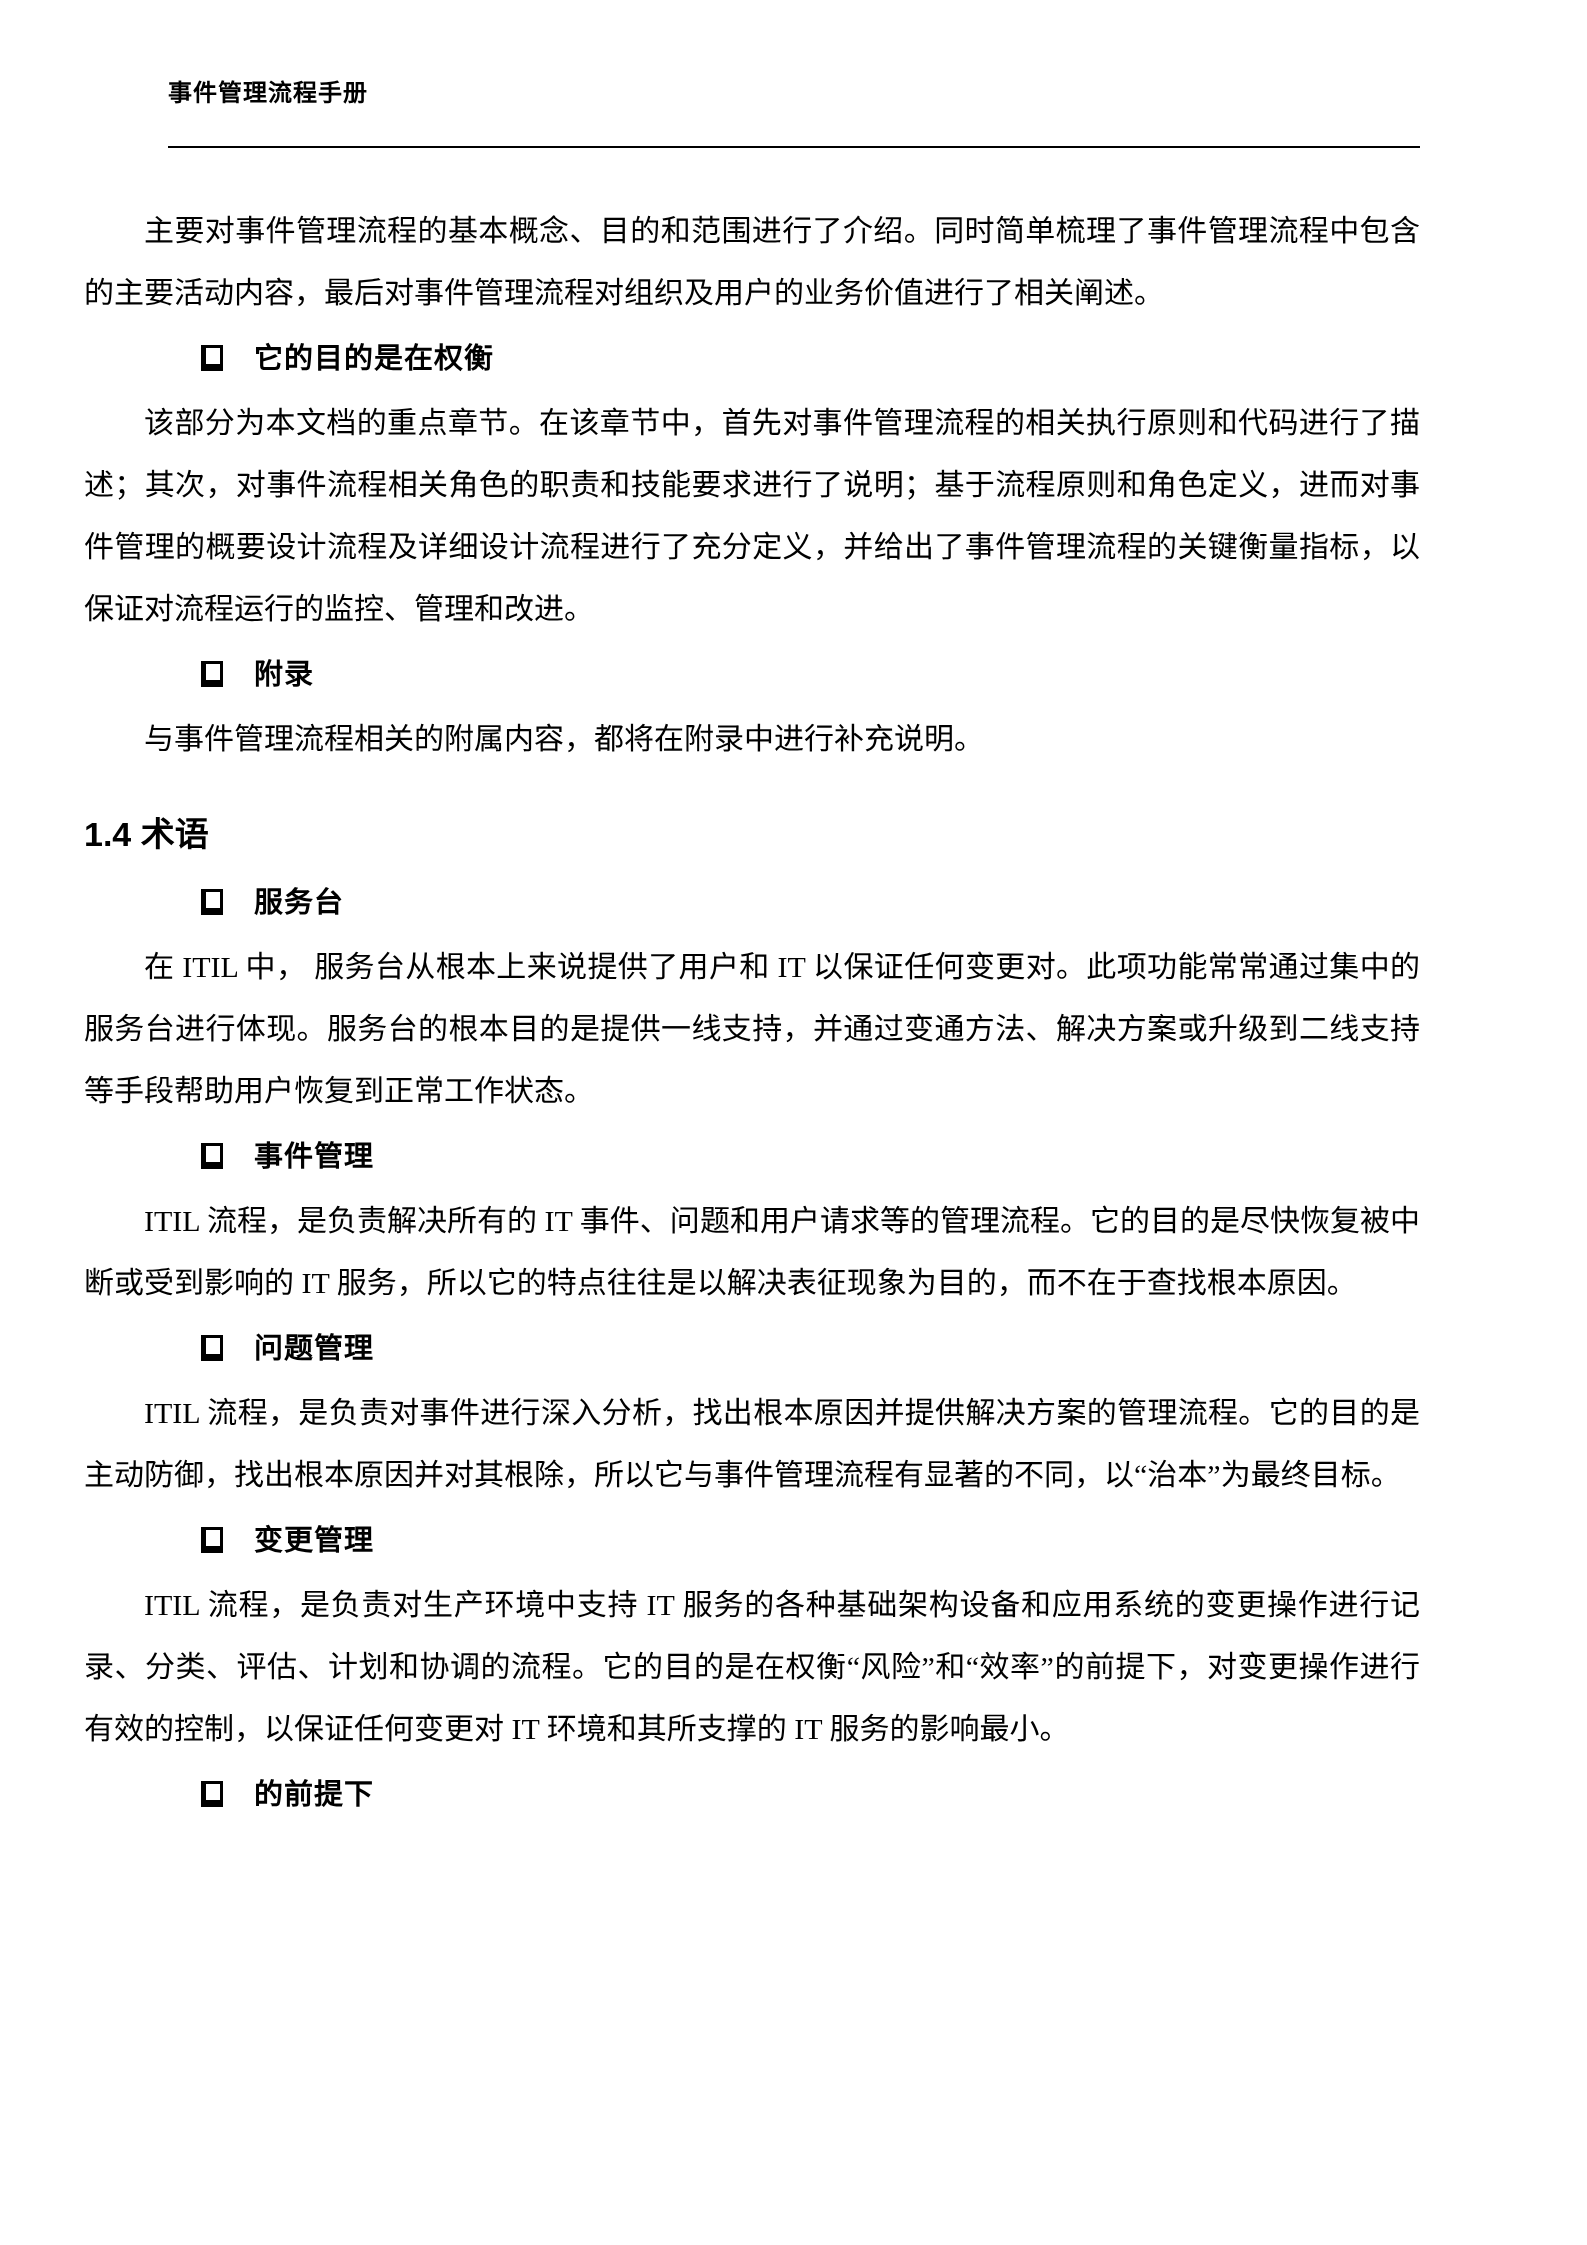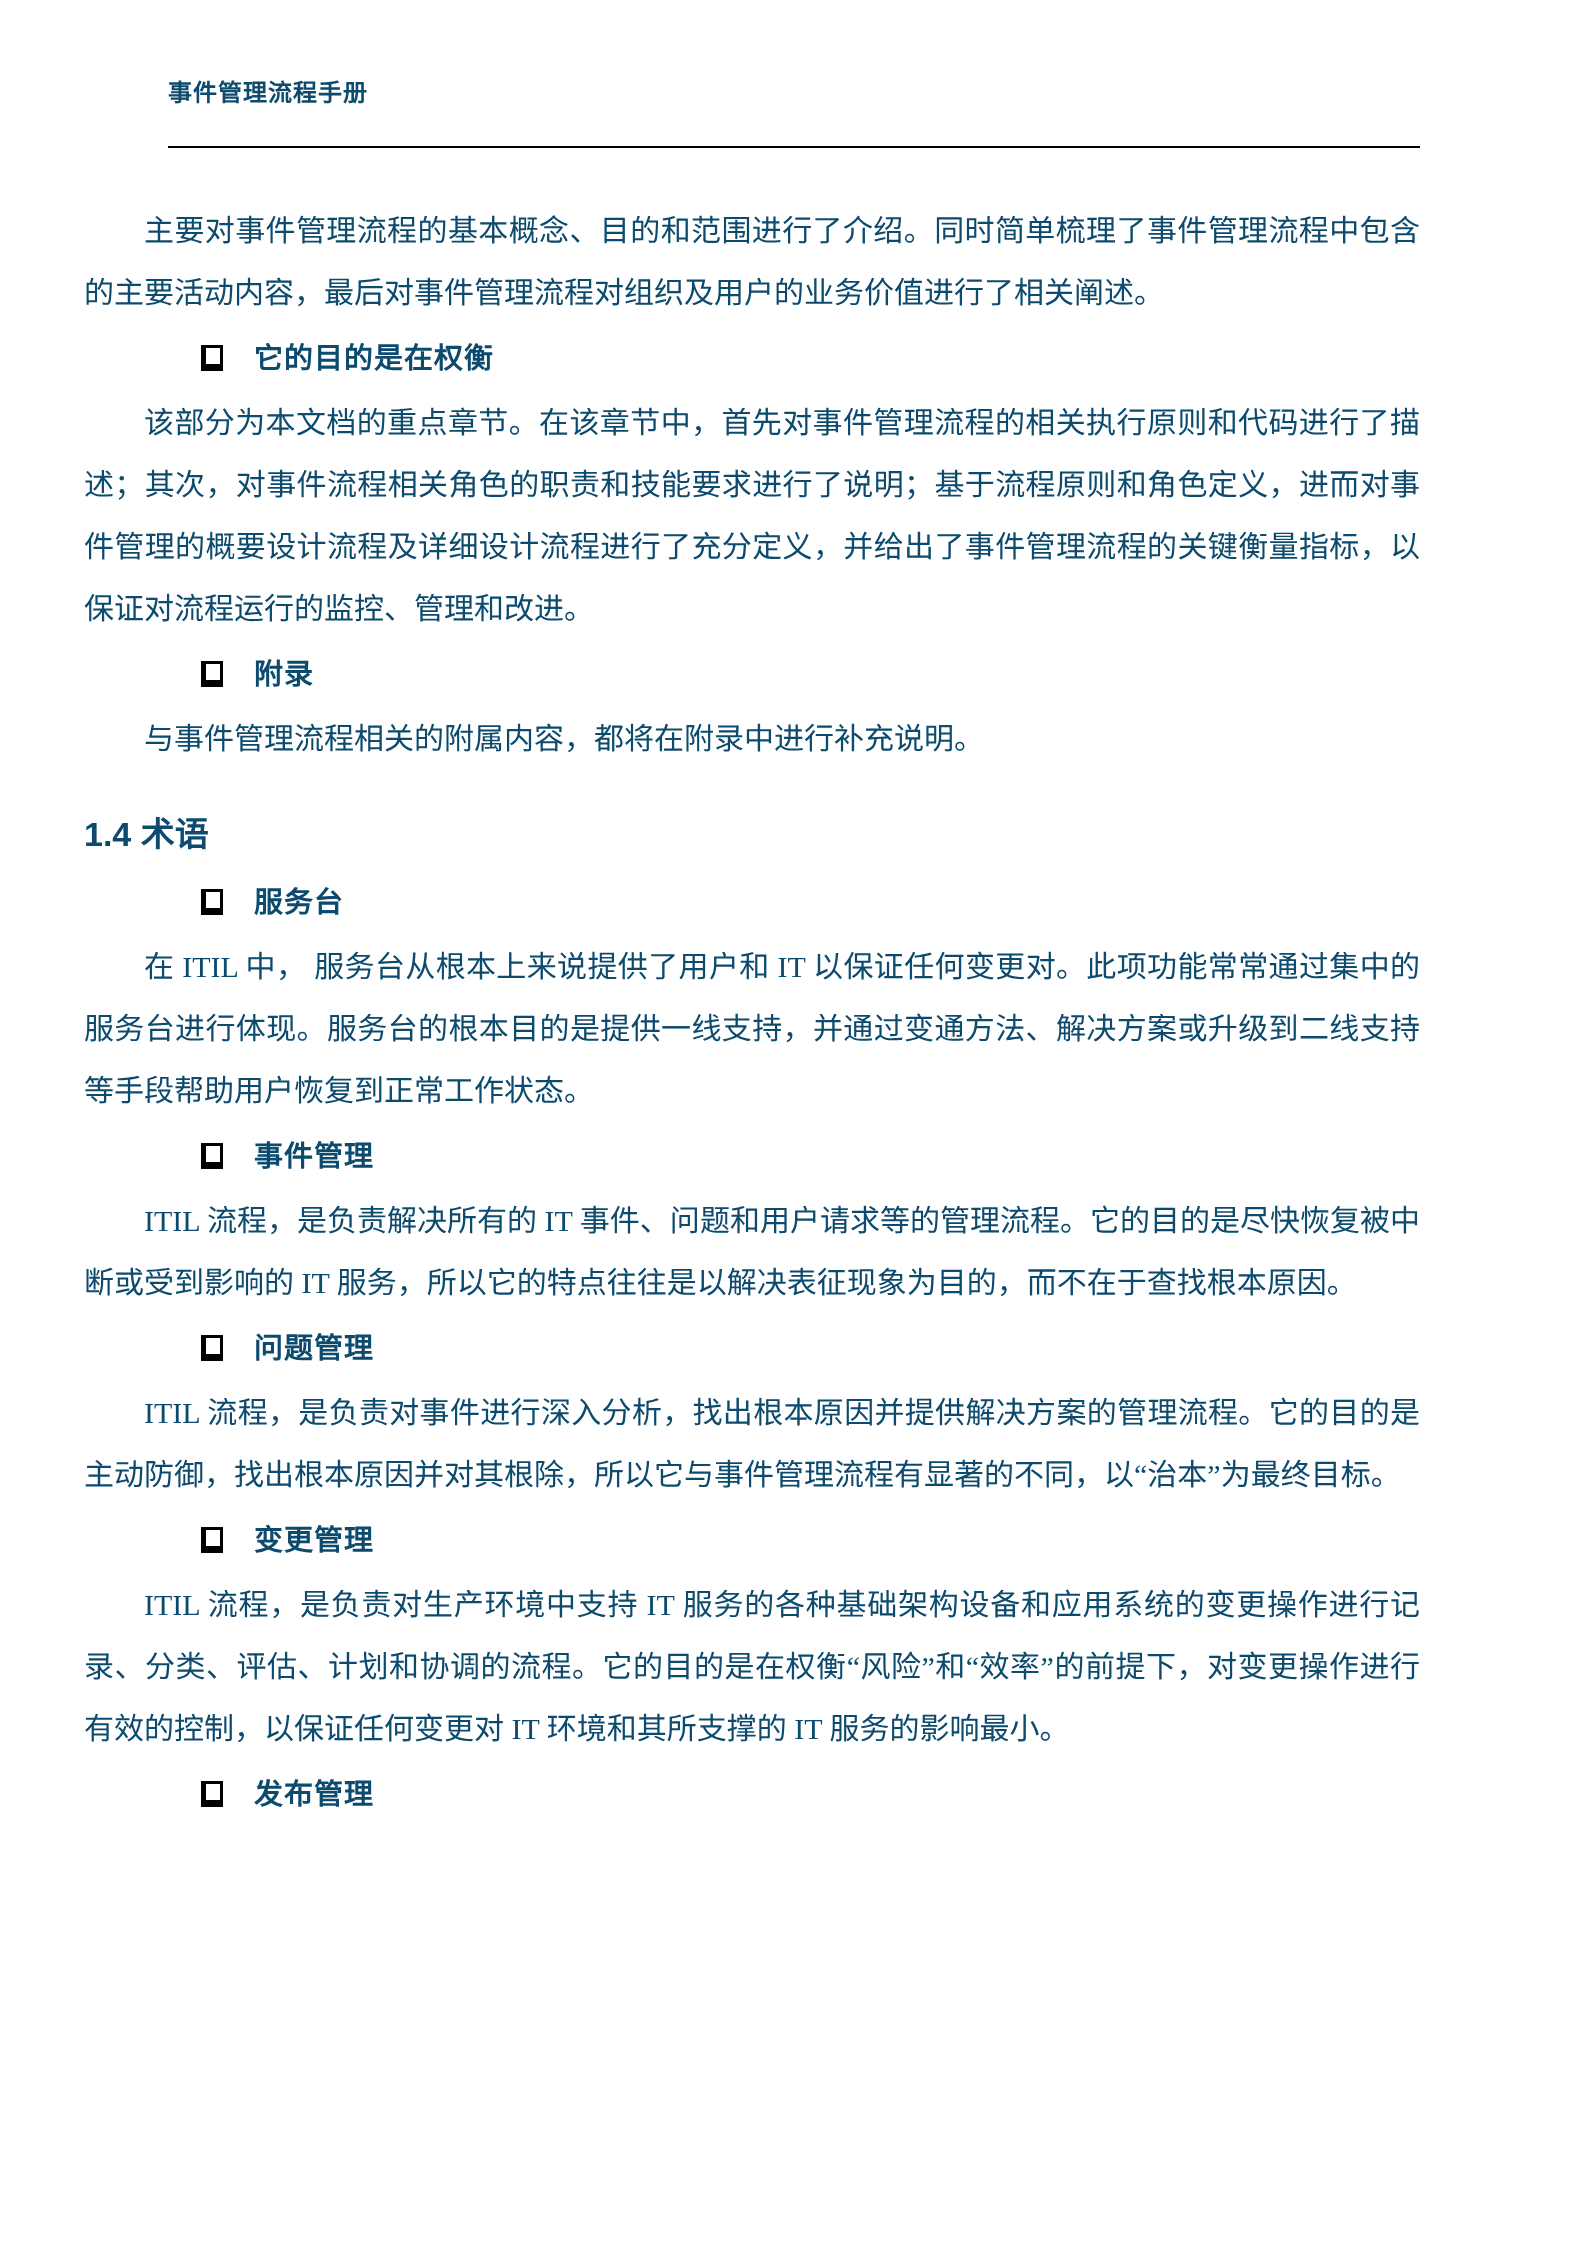--- a/index.html
+++ b/index.html
@@ -3,21 +3,21 @@
 <meta charset="utf-8">
 <title>事件管理流程手册</title>
 <style>
   * { margin: 0; padding: 0; box-sizing: border-box; }
   html, body { background: #ffffff; }
   .page {
     position: relative;
     width: 1587px;
     height: 1939px;
     background: #ffffff;
-    color: #0c4a6e;
+    color: #000000;
     overflow: hidden;
     font-family: "Liberation Serif", "DejaVu Serif", serif;
   }
   .header {
     margin: 0 167px 0 168px;
     padding-top: 78px;
   }
   .header-title {
     font-family: "Liberation Sans", "DejaVu Sans", sans-serif;
     font-size: 24px;
@@ -136,20 +136,20 @@
 
     <div class="bullet-item">
       <span class="bullet-square"></span>
       <span class="bullet-label">变更管理</span>
     </div>
 
     <p class="body-para">ITIL 流程，是负责对生产环境中支持 IT 服务的各种基础架构设备和应用系统的变更操作进行记录、分类、评估、计划和协调的流程。它的目的是在权衡“风险”和“效率”的前提下，对变更操作进行有效的控制，以保证任何变更对 IT 环境和其所支撑的 IT 服务的影响最小。</p>
 
     <div class="bullet-item">
       <span class="bullet-square"></span>
-      <span class="bullet-label">发布管理</span>
+      <span class="bullet-label">的前提下</span>
     </div>
 
   </div>
 
   <div class="page-number">7</div>
 
 </div>
 
 </body></html>

